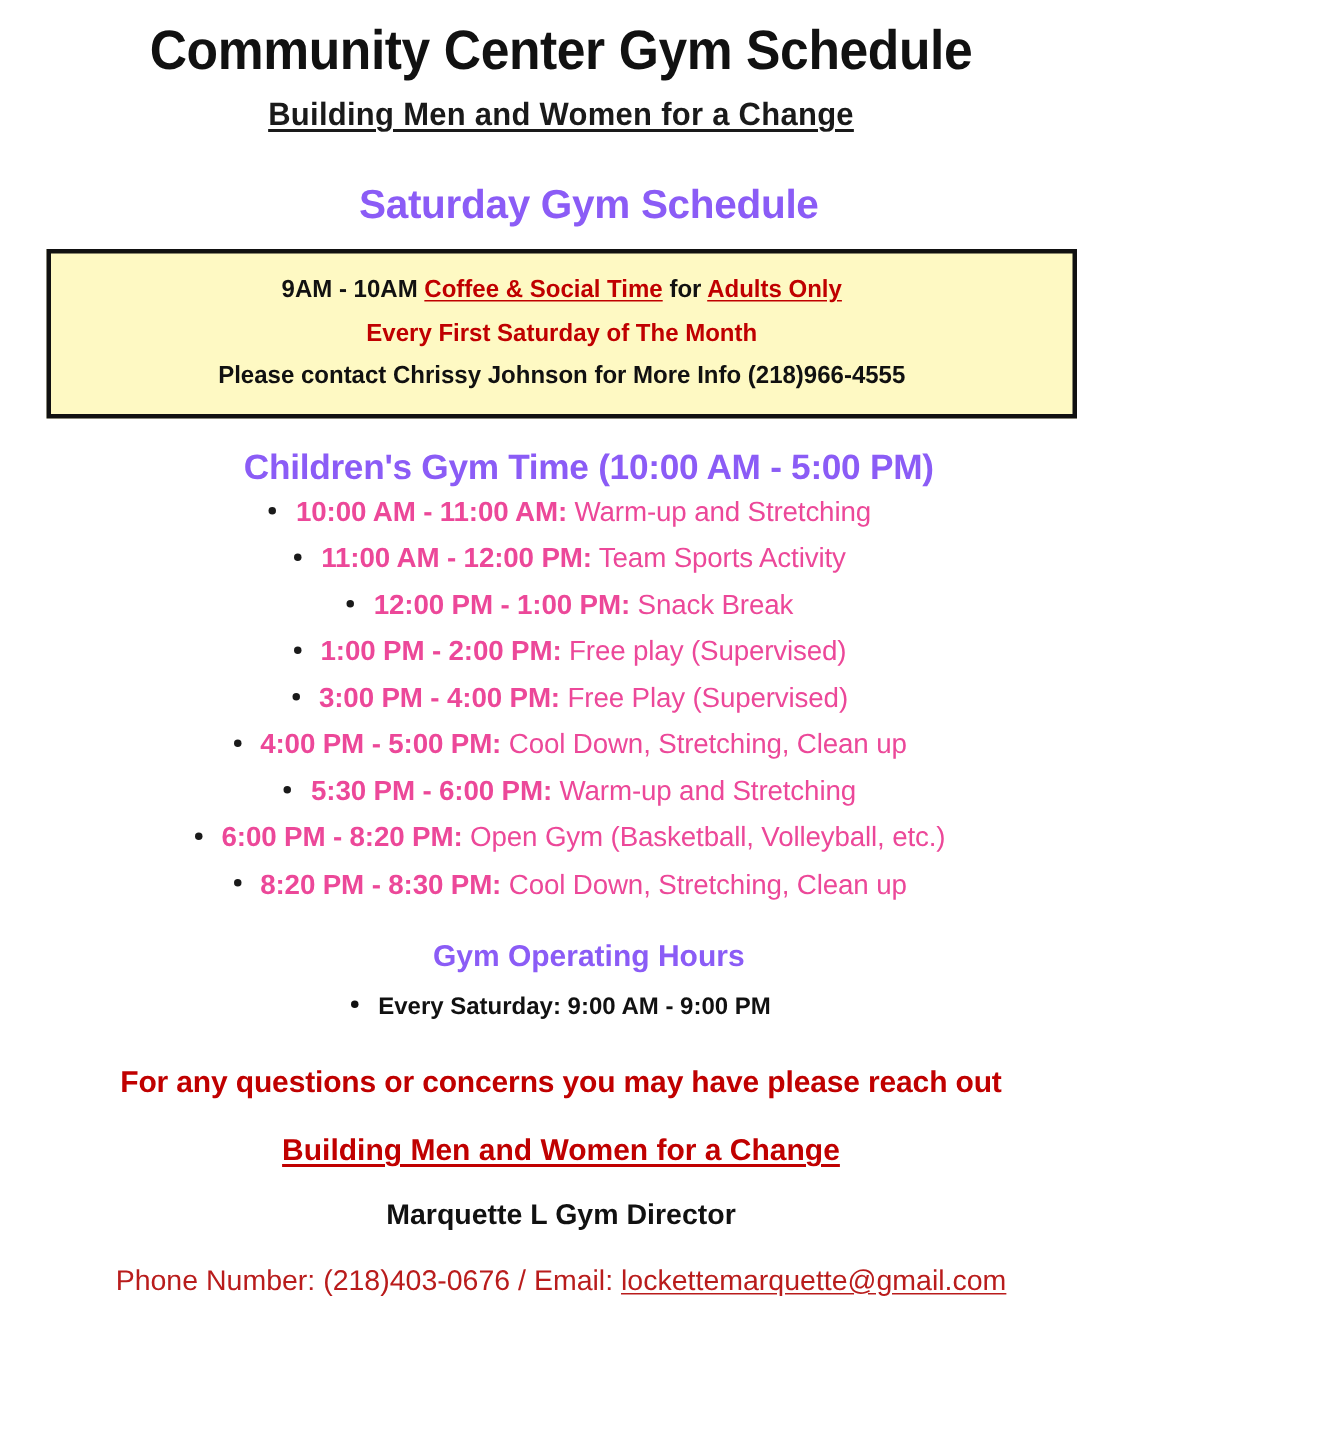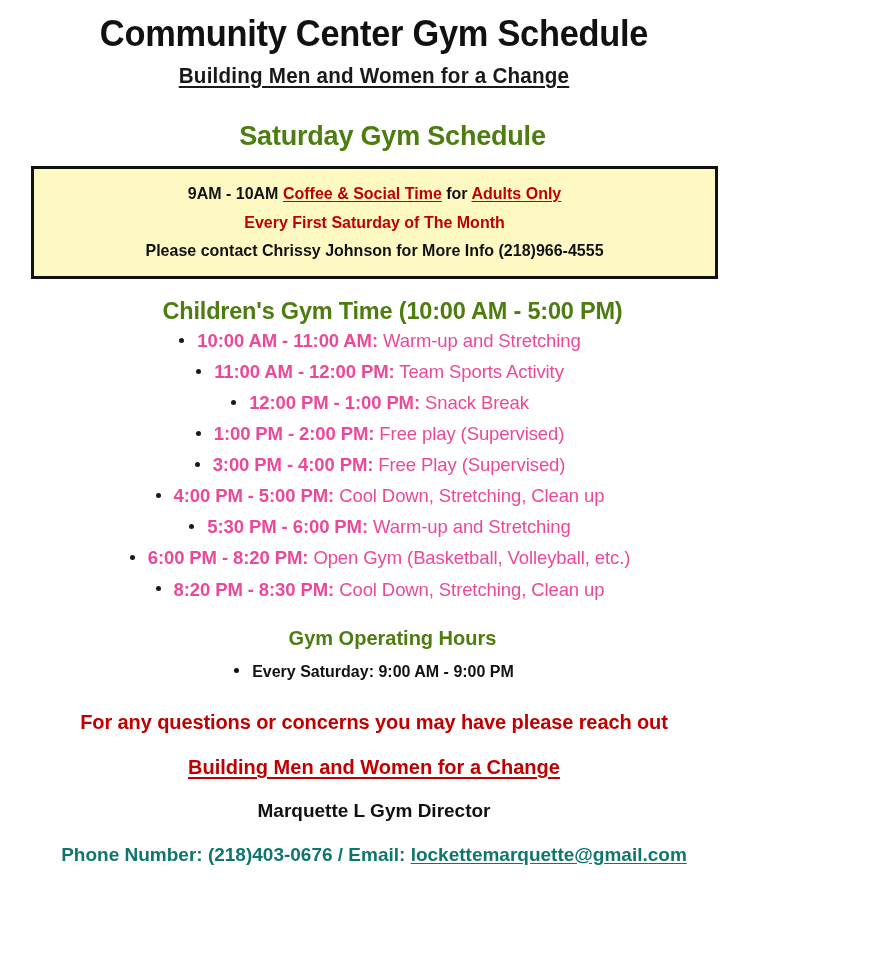--- a/index.html
+++ b/index.html
@@ -42,21 +42,21 @@
     text-decoration: underline;
     text-underline-offset: 3px;
     margin: 0;
     padding-top: 10px;
     letter-spacing: 0.2px;
     transform: scaleX(0.96);
   }
 
   
   .section-head {
-    color: #4d7c0f;
+    color: #8b5cf6;
     font-weight: bold;
     margin: 0;
     line-height: 1.15;
     padding-left: 37px;
   }
   .head-saturday {
     font-size: 27px;
     padding-top: 32px;
     letter-spacing: -0.2px;
   }
@@ -173,22 +173,22 @@
     line-height: 1.2;
   }
   .footer-name {
     color: #111111;
     font-weight: bold;
     font-size: 19px;
     padding-top: 21px;
     line-height: 1.2;
   }
   .footer-contact {
-    color: #0f766e;
-    font-weight: bold;
+    color: #b91c1c;
+    font-weight: normal;
     font-size: 19px;
     padding-top: 21px;
     line-height: 1.2;
   }
   .footer-contact .email {
     text-decoration: underline;
     text-underline-offset: 2px;
   }
 </style>
 </head>

